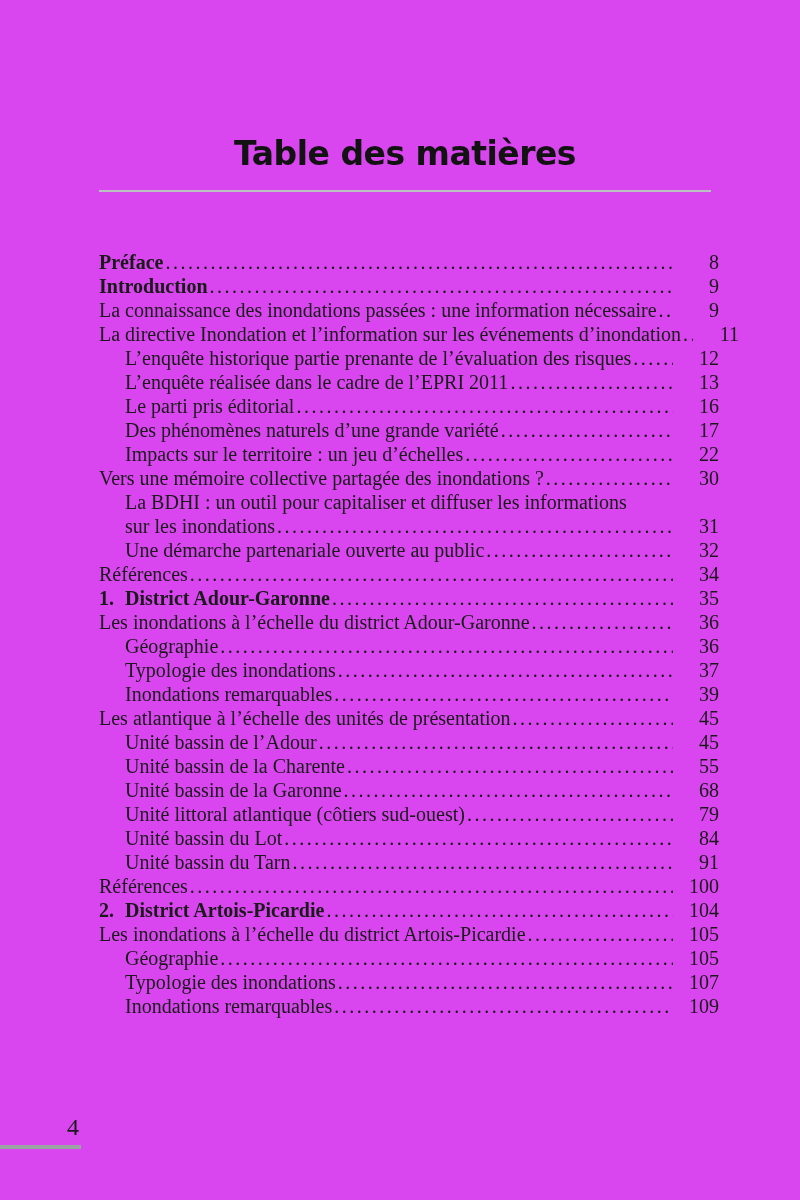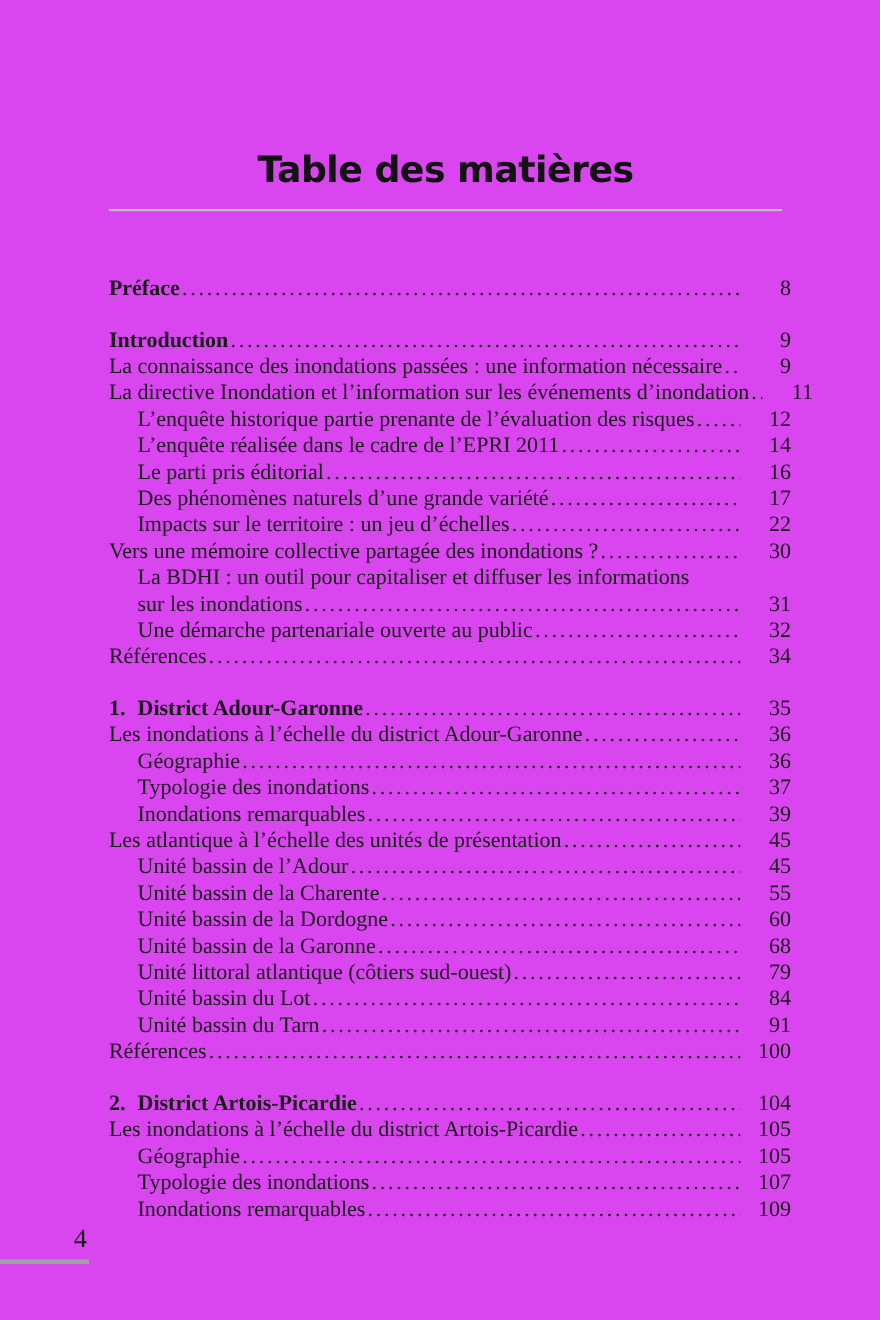--- a/index.html
+++ b/index.html
@@ -28,21 +28,21 @@
   .title-rule {
     position: absolute; top: 190px; left: 99px; width: 612px;
     height: 0; border: none; border-top: 2px solid #b9c0c0; margin: 0;
   }
 
   .toc {
     position: absolute; top: 250px; left: 99px; width: 620px;
     font-size: 20px;
   }
   .toc-entry { }
-  .toc-entry.gap { margin-top: 23px; }
+  .toc-entry.gap { margin-top: 0; }
   .toc-entry.lvl1 { padding-left: 26px; }
   .toc-line { display: flex; align-items: baseline; line-height: 24px; }
   .label { white-space: nowrap; }
   .toc-entry.bold .label, .toc-entry.bold .num { font-weight: bold; }
   .num { display: inline-block; width: 26px; flex: none; }
   .leader {
     flex: 1 1 auto; overflow: hidden; white-space: nowrap;
     min-width: 10px; margin-left: 2px;
     font-weight: normal;
   }
@@ -106,21 +106,21 @@
         <div class="toc-line">
           <span class="label">L’enquête historique partie prenante de l’évaluation des risques</span>
           <span class="leader"></span>
           <span class="pagenum">12</span>
         </div>
       </div>
       <div class="toc-entry lvl1">
         <div class="toc-line">
           <span class="label">L’enquête réalisée dans le cadre de l’EPRI 2011</span>
           <span class="leader"></span>
-          <span class="pagenum">14</span>
+          <span class="pagenum">13</span>
         </div>
       </div>
       <div class="toc-entry lvl1">
         <div class="toc-line">
           <span class="label">Le parti pris éditorial</span>
           <span class="leader"></span>
           <span class="pagenum">16</span>
         </div>
       </div>
       <div class="toc-entry lvl1">
@@ -216,27 +216,20 @@
           <span class="label">Unité bassin de l’Adour</span>
           <span class="leader"></span>
           <span class="pagenum">45</span>
         </div>
       </div>
       <div class="toc-entry lvl1">
         <div class="toc-line">
           <span class="label">Unité bassin de la Charente</span>
           <span class="leader"></span>
           <span class="pagenum">55</span>
-        </div>
-      </div>
-      <div class="toc-entry lvl1">
-        <div class="toc-line">
-          <span class="label">Unité bassin de la Dordogne</span>
-          <span class="leader"></span>
-          <span class="pagenum">60</span>
         </div>
       </div>
       <div class="toc-entry lvl1">
         <div class="toc-line">
           <span class="label">Unité bassin de la Garonne</span>
           <span class="leader"></span>
           <span class="pagenum">68</span>
         </div>
       </div>
       <div class="toc-entry lvl1">

